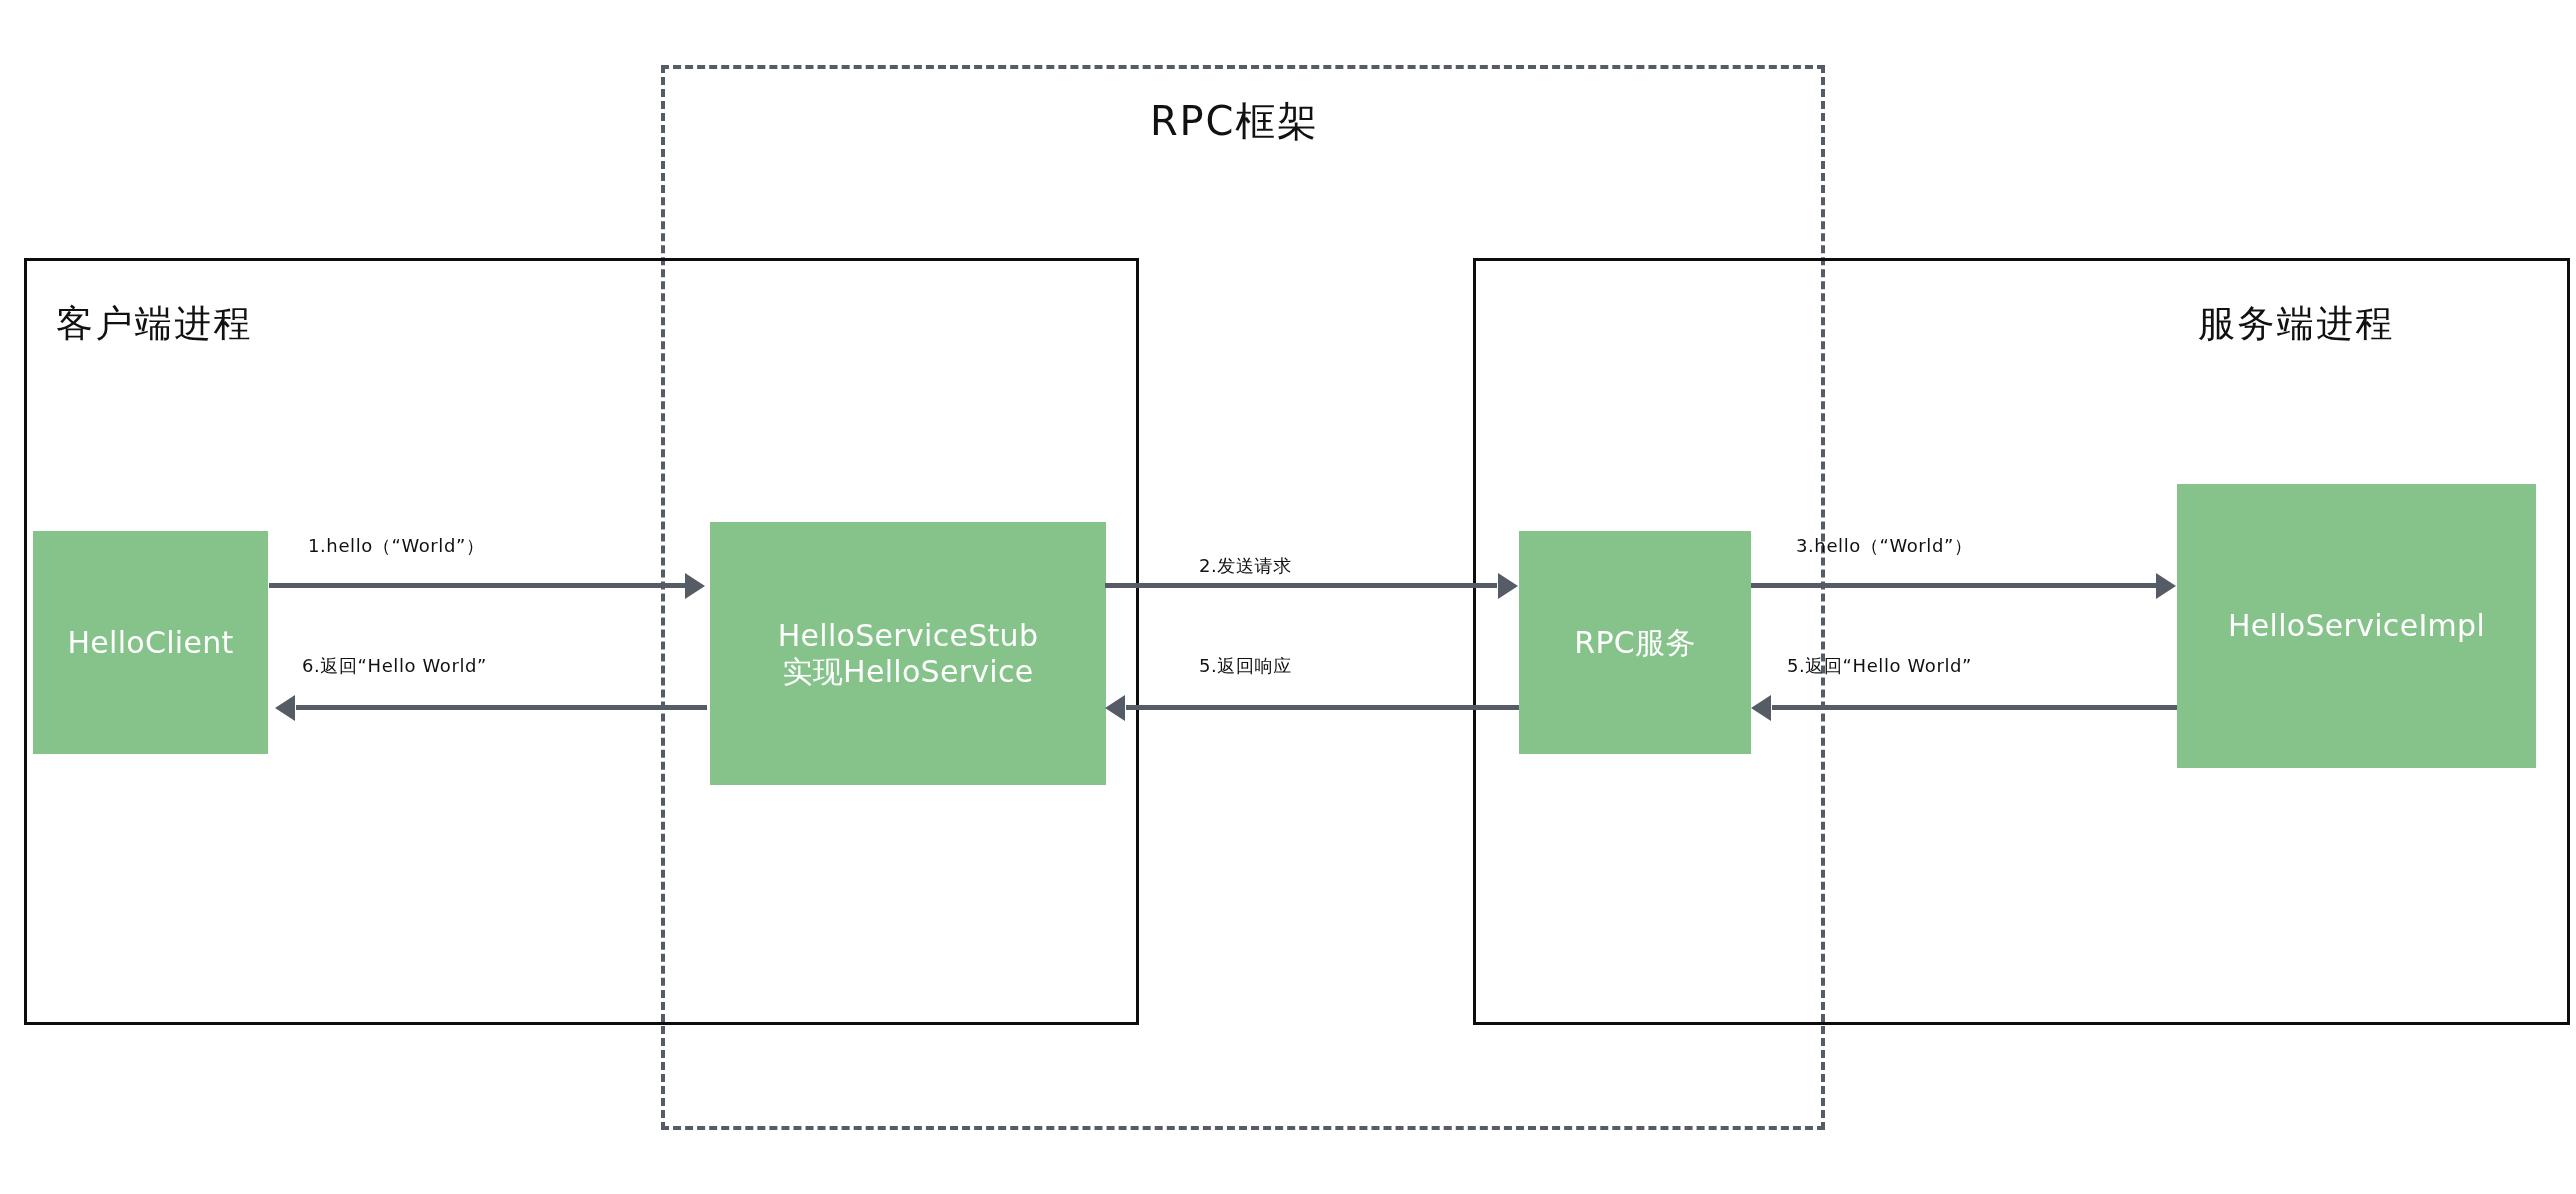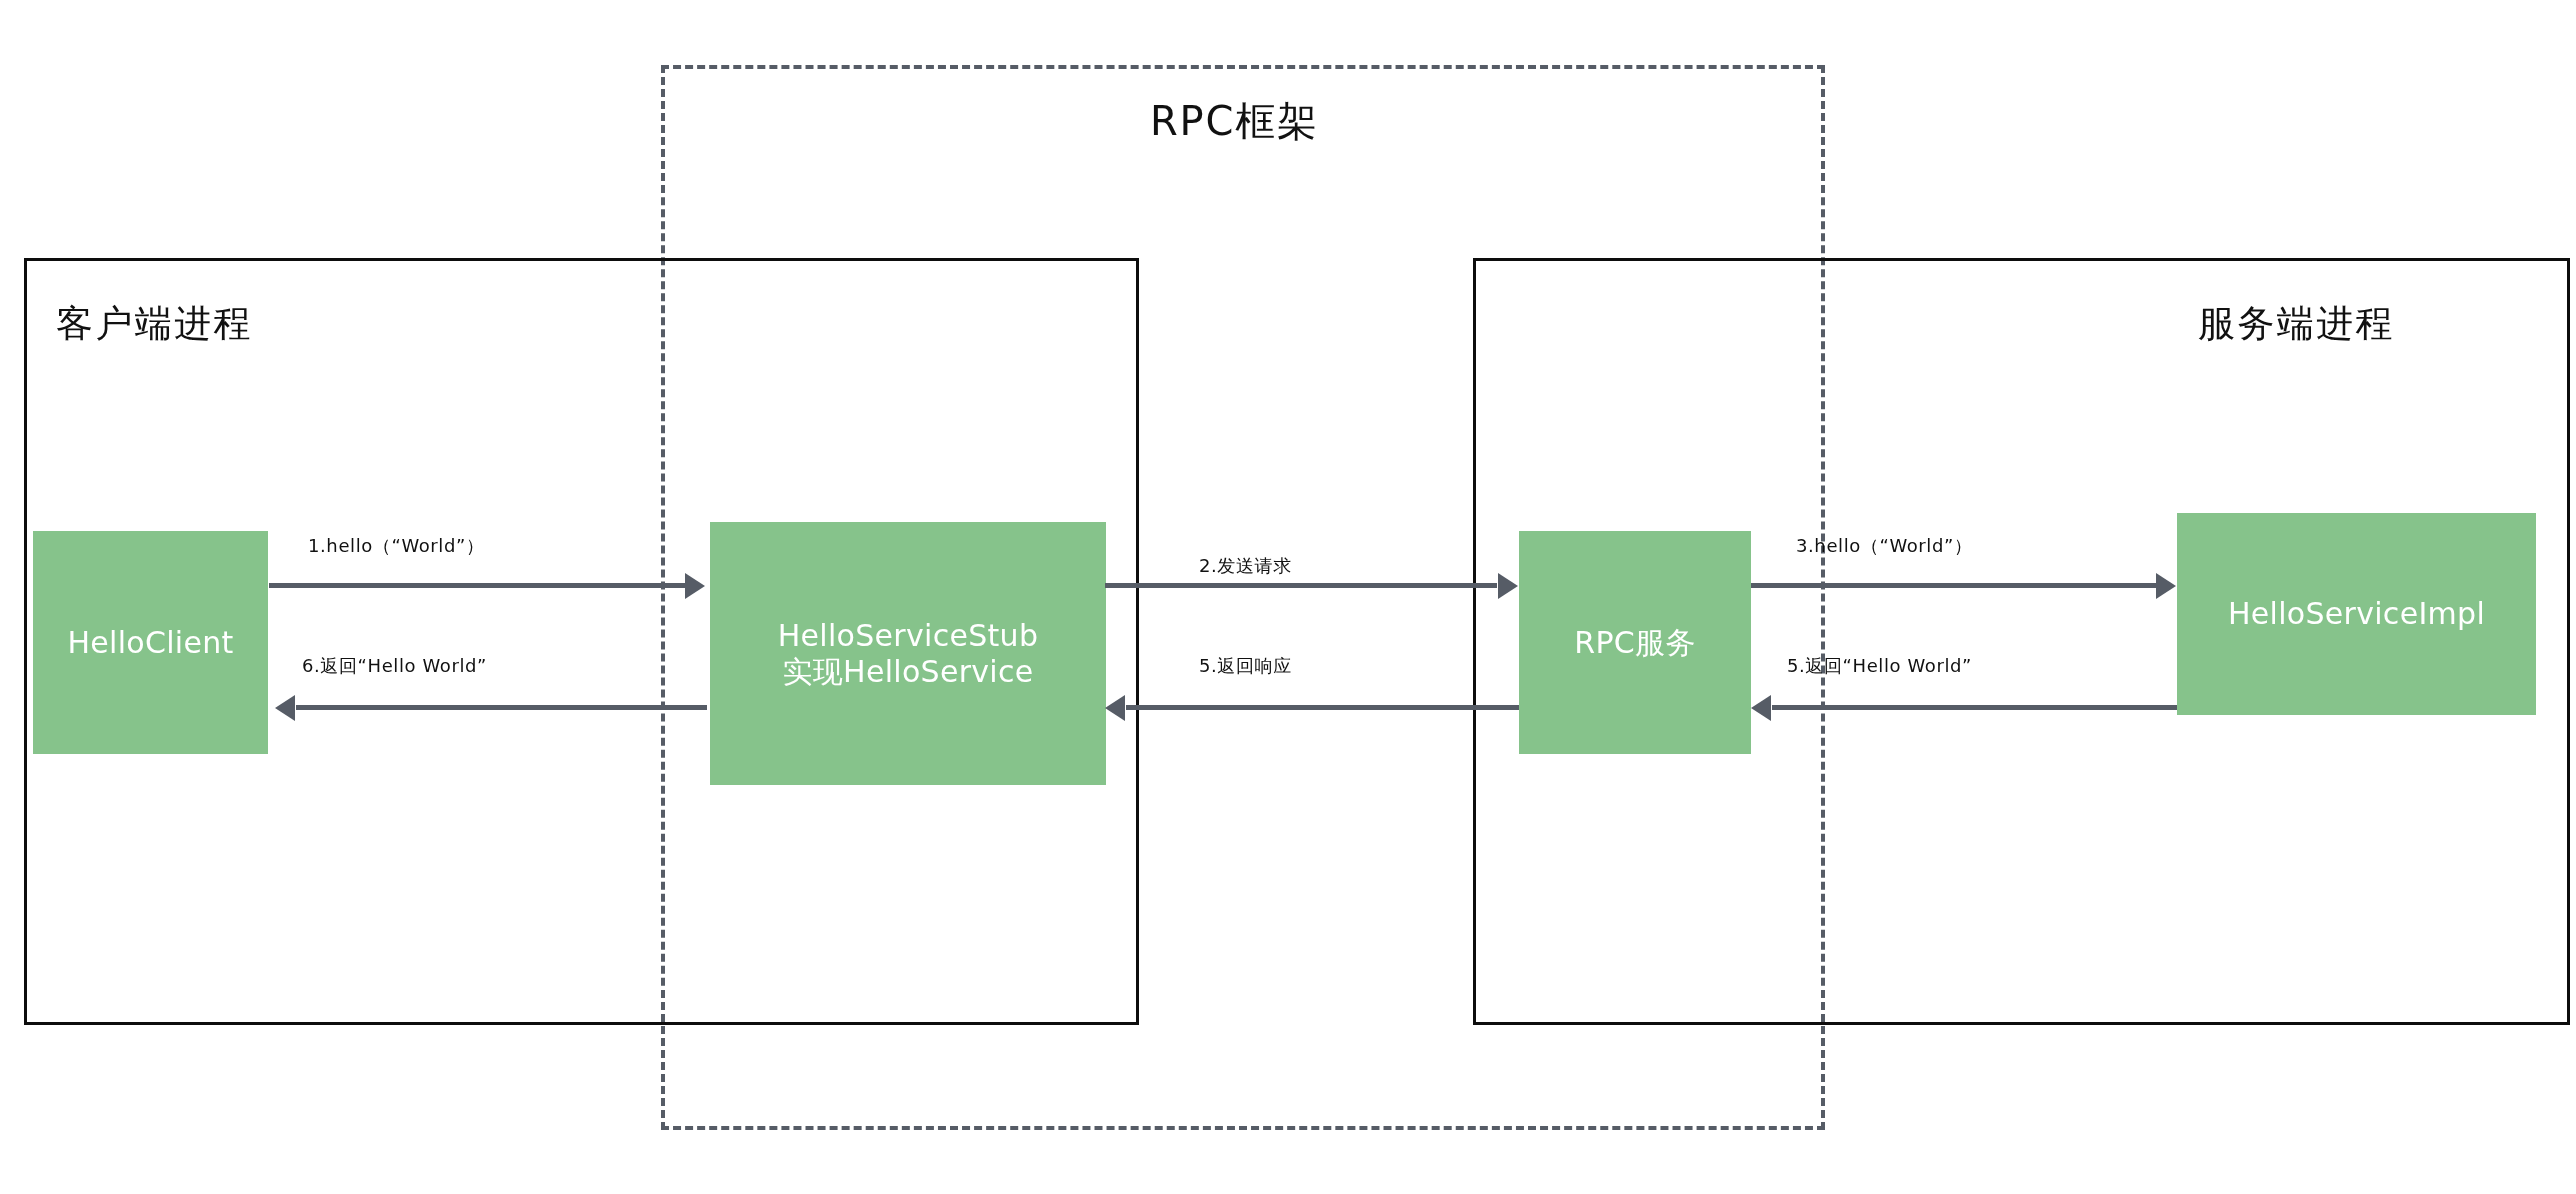--- a/index.html
+++ b/index.html
@@ -102,21 +102,21 @@
 
   <div class="node" style="left:710px;top:522px;width:396px;height:263px;">
     <span class="line">HelloServiceStub</span>
     <span class="line">实现HelloService</span>
   </div>
 
   <div class="node" style="left:1519px;top:531px;width:232px;height:223px;">
     <span class="line">RPC服务</span>
   </div>
 
-  <div class="node" style="left:2177px;top:513px;width:359px;height:202px;">
+  <div class="node" style="left:2177px;top:484px;width:359px;height:284px;">
     <span class="line">HelloServiceImpl</span>
   </div>
 
   <div class="arrow" style="left:269px;top:583px;width:417px;"></div>
   <div class="arrow-head head-right" style="left:685px;top:573px;"></div>
   <div class="edge-label" style="left:308px;top:534px;">1.hello（“World”）</div>
 
   <div class="arrow" style="left:296px;top:705px;width:411px;"></div>
   <div class="arrow-head head-left" style="left:275px;top:695px;"></div>
   <div class="edge-label" style="left:302px;top:654px;text-align:center;">6.返回“Hello World”</div>

